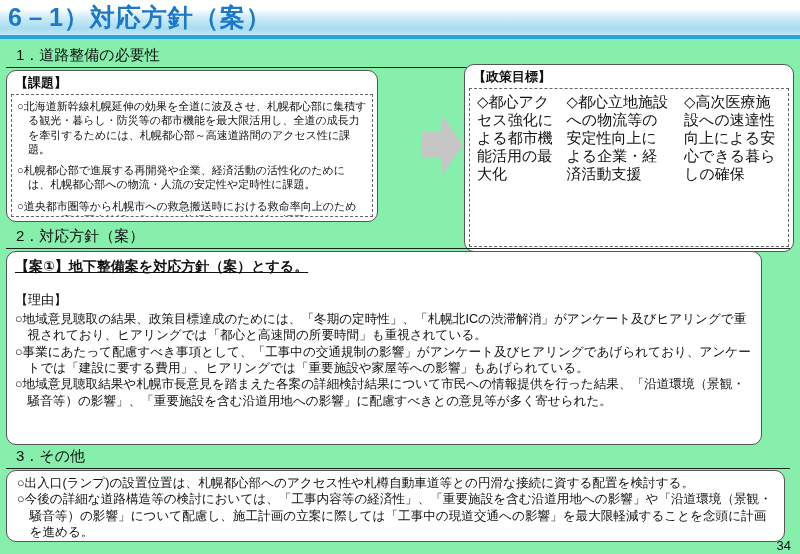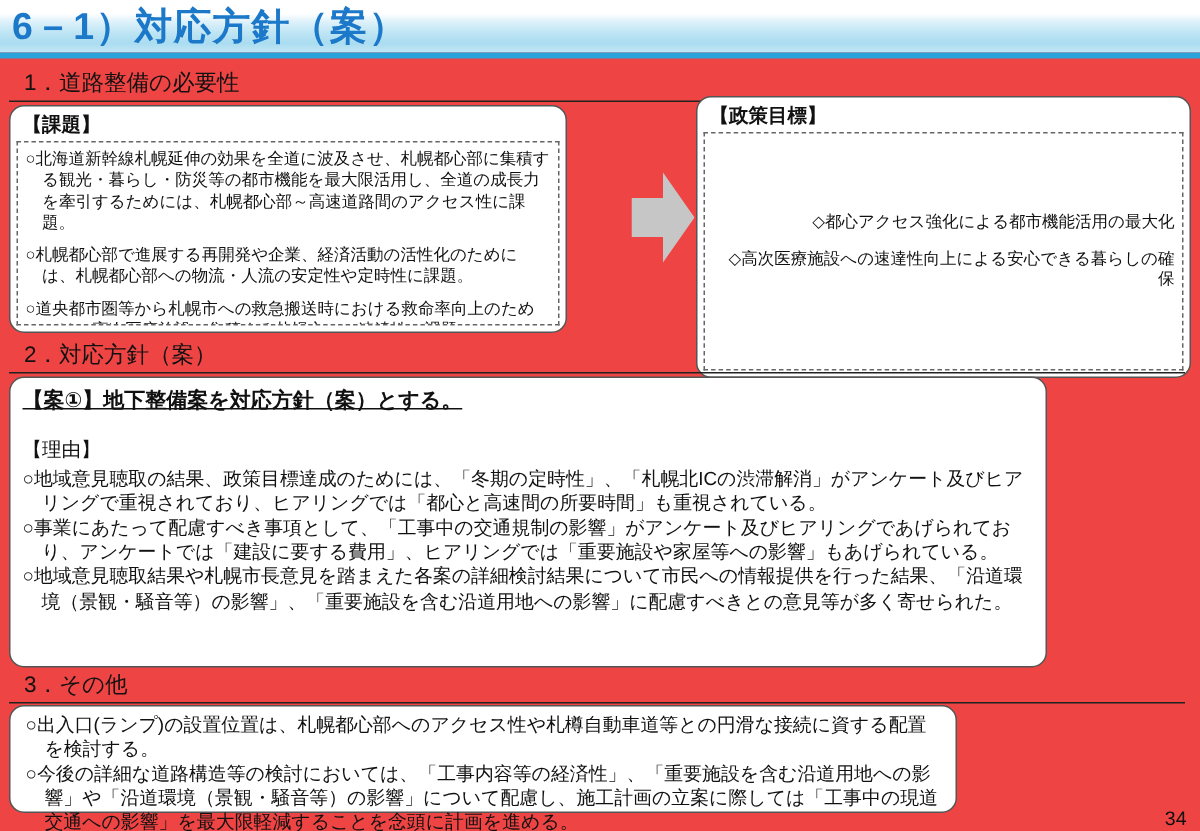--- a/index.html
+++ b/index.html
@@ -1,17 +1,17 @@
 <!DOCTYPE html>
 <html><head>
 <meta charset="utf-8">
 <style>
   * { box-sizing: border-box; margin: 0; padding: 0; }
   body { margin: 0; font-family: "Liberation Sans", "DejaVu Sans", sans-serif; background: #fff; }
-  .slide { position: relative; width: 800px; height: 554px; background: #ef4444; overflow: hidden; }
+  .slide { position: relative; width: 800px; height: 554px; background: #86efac; overflow: hidden; }
 
   
   .titlebar { position: absolute; top: 0; left: 0; width: 800px; height: 39px;
     background: linear-gradient(180deg, #ffffff 0%, #ffffff 26%, #ddf1fa 42%, #bfe5f4 62%, #aadcf0 82%, #c2e7f5 100%);
     border-bottom: 4px solid #2aa2da; }
   .title-text { position: absolute; left: 8px; bottom: 1px; font-size: 25px; font-weight: bold;
     color: #1c78c8; letter-spacing: 1px; white-space: nowrap; }
 
   
   .sec-head { position: absolute; left: 6px; width: 784px; border-bottom: 1px solid #222;
@@ -24,35 +24,35 @@
   .issues-box { left: 6px; top: 70px; width: 372px; height: 152px; }
   .goals-box  { left: 464px; top: 64px; width: 330px; height: 188px; }
   .box-label { margin: 3px 0 0 8px; font-size: 13px; font-weight: bold; color: #111; }
   .dashed-inner { position: absolute; left: 4px; right: 4px; top: 23px; bottom: 4px;
     border: 1px dashed #666; padding: 4px 5px; overflow: hidden; }
 
   .issues-inner { font-size: 11px; line-height: 1.3; color: #111; }
   .issues-inner .para { margin-bottom: 7px; }
   .hang { padding-left: 1em; text-indent: -1em; }
 
-  .goals-inner { display: flex; flex-direction: column; justify-content: center;
-    gap: 12px; font-size: 11px; line-height: 1.2; color: #111; padding-left: 7px; text-align: right; }
+  .goals-inner { display: flex; flex-direction: row; justify-content: center;
+    gap: 12px; font-size: 15px; line-height: 1.2; color: #111; padding-left: 7px; }
 
   
   .arrow-wrap { position: absolute; left: 421px; top: 113px; width: 42px; height: 64px; }
 
   
-  .main-box { left: 6px; top: 251px; width: 692px; height: 194px; padding: 6px 10px 4px 8px; }
+  .main-box { left: 6px; top: 251px; width: 756px; height: 194px; padding: 6px 10px 4px 8px; }
   .proposal { font-size: 14px; font-weight: bold; text-decoration: underline; color: #111; white-space: nowrap; }
   .reason-label { margin-top: 15px; font-size: 13px; color: #111; }
   .reasons { margin-top: 2px; font-size: 12.6px; line-height: 1.3; color: #111; }
   .reasons .reason { margin: 0; }
 
   
-  .other-box { left: 6px; top: 470px; width: 632px; height: 72px; padding: 4px 10px 4px 10px;
+  .other-box { left: 6px; top: 470px; width: 779px; height: 72px; padding: 4px 10px 4px 10px;
     font-size: 12.6px; line-height: 1.3; color: #111; }
 
   .page-num { position: absolute; right: 9px; bottom: 1px; font-size: 13px; color: #111; }
 </style>
 </head>
 <body>
 
 <div class="slide">
 
   <div class="titlebar">
@@ -73,20 +73,21 @@
   <div class="arrow-wrap">
     <svg width="42" height="64" viewBox="0 0 42 64">
       <polygon points="0,19 21,19 21,2 42,32 21,62 21,45 0,45" fill="#c6c6c6"></polygon>
     </svg>
   </div>
 
   <div class="rbox goals-box">
     <div class="box-label">【政策目標】</div>
     <div class="dashed-inner goals-inner">
       <div>◇都心アクセス強化による都市機能活用の最大化</div>
+      <div>◇都心立地施設への物流等の安定性向上による企業・経済活動支援</div>
       <div>◇高次医療施設への速達性向上による安心できる暮らしの確保</div>
     </div>
   </div>
 
   <div class="sec-head h2">2．対応方針（案）</div>
 
   <div class="rbox main-box">
     <div class="proposal">【案①】地下整備案を対応方針（案）とする。</div>
     <div class="reason-label">【理由】</div>
     <div class="reasons">

